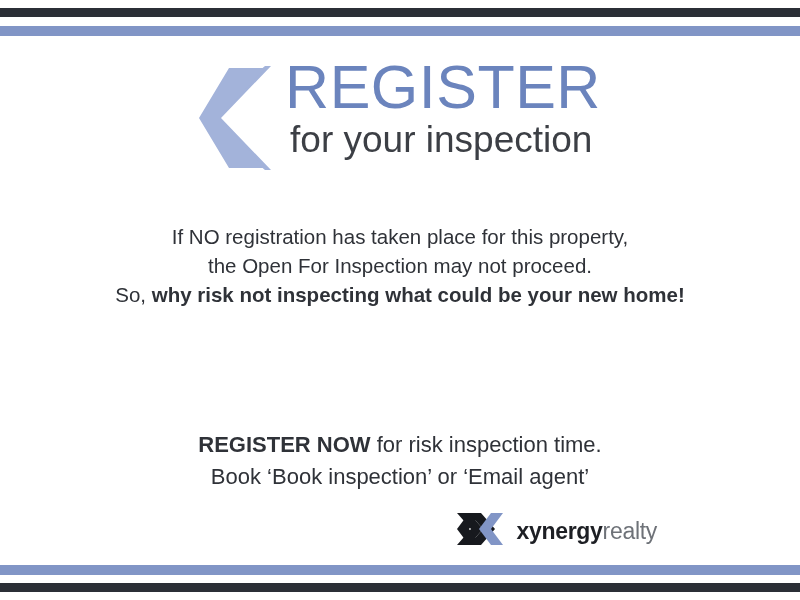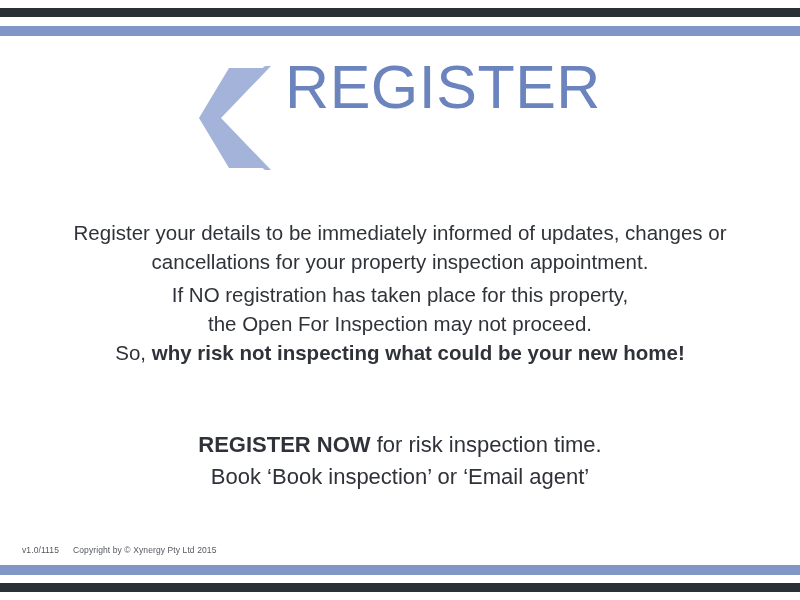--- a/index.html
+++ b/index.html
@@ -160,47 +160,56 @@
 
   <div class="header">
     <span class="chev-wrap">
       <svg width="72" height="104" viewBox="0 0 72 104" aria-hidden="true">
         <polygon points="66,0 72,0 22,52 72,104 66,104 4,52" fill="#a3b3da"></polygon>
         <polygon points="66,2 20,52 66,102 30,102 0,52 30,2" fill="#a3b3da"></polygon>
       </svg>
     </span>
     <span class="header-text">
       <span class="title-main">REGISTER</span>
+      <span class="title-sub">for your inspection</span>
     </span>
   </div>
 
   <div class="body-copy">
-    <p class="para">
-      <span>Register your details to be immediately informed of updates, changes or</span><br>
-      <span>cancellations for your property inspection appointment.</span>
-    </p>
     <p class="para gap-1">
       <span>If NO registration has taken place for this property,</span><br>
       <span>the Open For Inspection may not proceed.</span>
     </p>
     <p class="para gap-2">
       <span>So, </span><span class="bold">why risk not inspecting what could be your new home!</span>
     </p>
   </div>
 
   <div class="cta">
     <div class="cta-line">
       <span class="bold">REGISTER NOW</span><span> for risk inspection time.</span>
     </div>
     <div class="cta-line">
       <span>Book </span><span class="ital">‘Book inspection’</span><span> or </span><span class="ital">‘Email agent’</span>
     </div>
   </div>
 
-
-  <div class="footer">
-    <span class="ver">v1.0/1115</span><span>Copyright by © Xynergy Pty Ltd 2015</span>
-  </div>
+  <div class="logo">
+    <span class="logo-mark">
+      <svg width="52" height="34" viewBox="0 0 52 34" aria-hidden="true">
+        <polygon points="0,1 12,1 26,17 12,33 0,33 14,17" fill="#17191e"></polygon>
+        <polygon points="12,1 24,1 38,17 24,33 12,33 26,17" fill="#17191e" opacity="0"></polygon>
+        <polygon points="26,1 14,17 26,33 14,33 2,17 14,1" fill="#17191e" opacity="0"></polygon>
+        <polygon points="24,1 12,17 24,33 12,33 0,17 12,1" fill="#17191e"></polygon>
+        <polygon points="12,1 24,1 38,17 24,33 12,33 26,17" fill="#17191e"></polygon>
+        <polygon points="46,1 34,17 46,33 34,33 22,17 34,1" fill="#8195c6"></polygon>
+      </svg>
+    </span>
+    <span class="logo-word">
+      <span class="w1">xynergy</span><span class="w2">realty</span>
+    </span>
+  </div>
+
 
   <div class="bar-blue bottom"></div>
   <div class="bar-dark bottom"></div>
 
 </div>
 
 </body></html>

